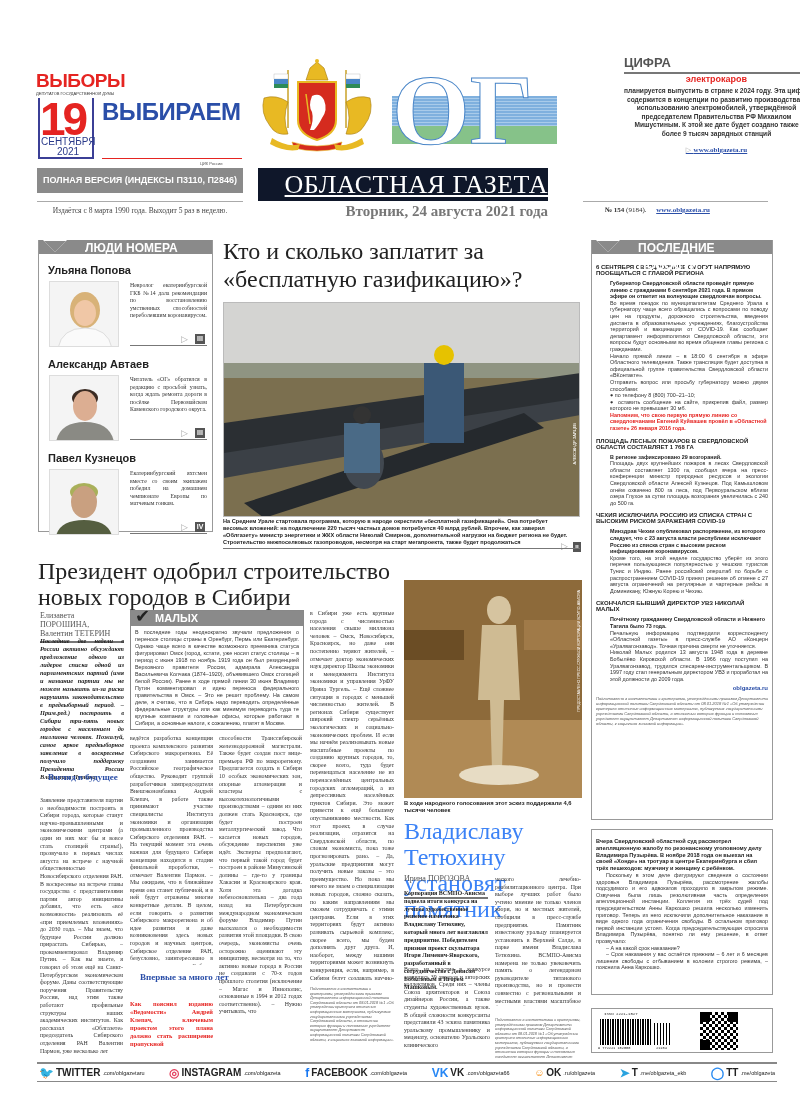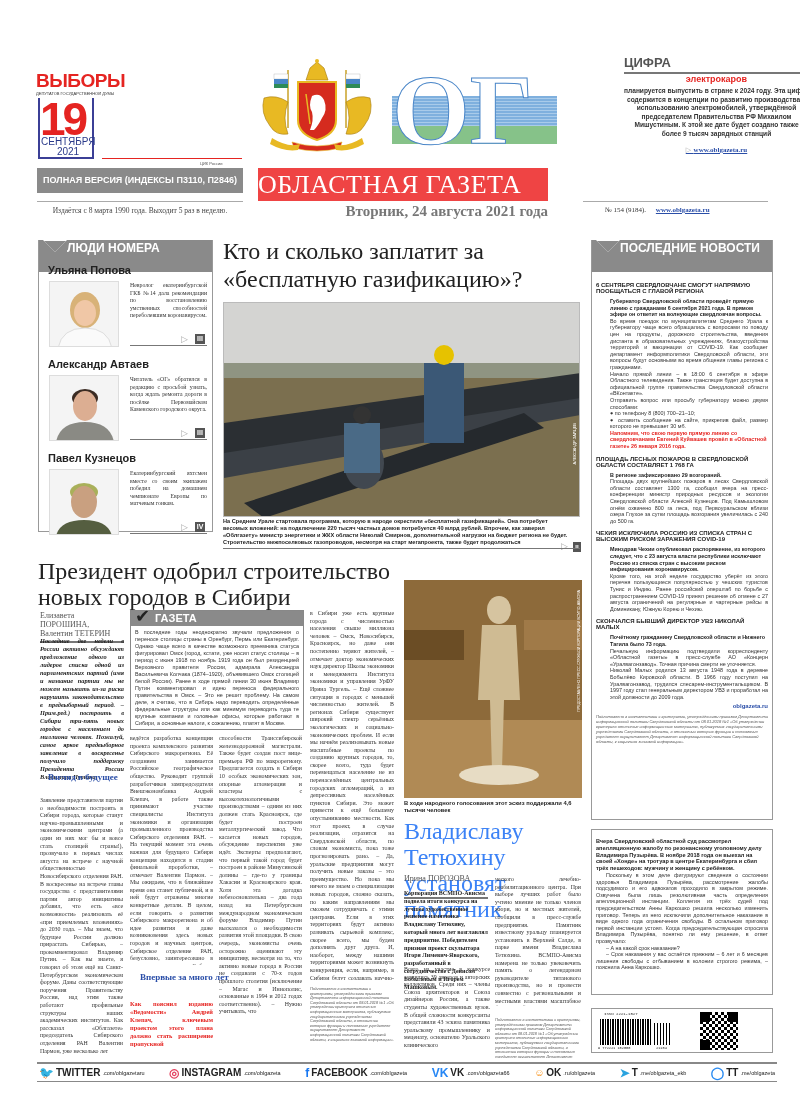--- a/index.html
+++ b/index.html
@@ -17,38 +17,38 @@
   #elect .line { position:absolute; left:66px; top:88px; width:140px; height:1px; background:#e52421; }
   #cik { left: 200px; top: 161px; font: 4px "Liberation Sans", sans-serif; color:#555; }
   #fullver { left: 37px; top: 168px; width: 206px; height: 25px; background:#8a8a8a; color:#fff; font:bold 9px "Liberation Sans", sans-serif; text-align:center; line-height:25px; }
   #hrl { left:37px; top:201px; width:206px; height:1px; background:#aaa; }
   #since { left:37px; top:206px; width:206px; font:7.5px "Liberation Serif", serif; text-align:center; color:#444; }
 
   #coa { left: 258px; top: 58px; width: 118px; height: 98px; }
   #og { left: 392px; top: 66px; width: 162px; height: 88px; font:bold 100px "Liberation Serif", serif; color:#fff; -webkit-text-stroke: 1px #4a86c8; line-height: 88px; }
   #og .band { position:absolute; left:0; top:30px; width:165px; height:30px; background: repeating-linear-gradient(#7fb0de 0 2px, #a9cbea 2px 3px); mix-blend-mode: multiply; }
   #og .green { position:absolute; left:0; top:60px; width:165px; height:18px; background:#86c289; mix-blend-mode: multiply; }
-  #ogbar { left: 258px; top: 168px; width: 290px; height: 33px; background:#ef4444; color:#fff; font:26px "Liberation Serif", serif; line-height:33px; text-align:left; letter-spacing:0.5px; }
+  #ogbar { left: 258px; top: 168px; width: 290px; height: 33px; background:#0f172a; color:#fff; font:26px "Liberation Serif", serif; line-height:33px; text-align:right; letter-spacing:0.5px;text-decoration:underline; }
   #date { left: 258px; top: 203px; width: 290px; text-align:right; font:bold 15px "Liberation Serif", serif; color:#777; }
 
   #cifra { left: 583px; top: 55px; width: 185px; margin-left: 41px; }
   #cifra .lbl { font:bold 13px "Liberation Sans", sans-serif; color:#555; border-bottom:2px solid #777; padding-bottom:2px; }
   #cifra .big { color:#e52421; text-align:center; margin-top:4px; }
   #cifra .big .n { font:bold 46px "Liberation Sans", sans-serif; letter-spacing:-2px; line-height:44px; }
   #cifra .big .u { font:bold 15px "Liberation Sans", sans-serif; }
   #cifra .unit2 { color:#e52421; text-align:center; font:bold 9px "Liberation Sans", sans-serif; }
   #cifra .txt { font:bold 6.6px "Liberation Sans", sans-serif; text-align:center; line-height:8.5px; margin-top:3px; color:#333; }
   #cifra .lnk { text-align:center; font:bold 7px "Liberation Serif", serif; color:#2a4ea8; margin-top:8px; text-decoration: underline; }
   #issue { left: 605px; top: 206px; font:7px "Liberation Serif", serif; color:#333; }
-  #issue b { font-weight:normal; }
+  #issue b { font-weight:bold; }
   #issue .u { color:#2a4ea8; text-decoration:underline; margin-left:8px; font-weight:bold; }
   #hrr { left: 583px; top: 201px; width: 185px; height:1px; background:#aaa; }
 
   
-  .shdr { background:#8a8a8a; color:#fff; font:bold 12px "Liberation Sans", sans-serif; height:32px; line-height:17px; padding-left:28px; position:relative; }
+  .shdr { background:#8a8a8a; color:#fff; font:bold 12px "Liberation Sans", sans-serif; height:14px; line-height:17px; padding-left:46px; position:relative; }
   .shdr .tri { position:absolute; left:4px; top:0; width:0; height:0; border-left:12px solid transparent; border-right:12px solid transparent; border-top:12px solid #fff; }
   .shdr .tri2 { position:absolute; left:5px; top:1px; width:0; height:0; border-left:11px solid transparent; border-right:11px solid transparent; border-top:11px solid #8a8a8a; }
 
   
   #people { left: 38px; top: 240px; width: 175px; height: 292px; border:1px solid #999; border-top:none; }
   .person { position:absolute; left:0; width:173px; }
   .person .nm { position:absolute; left:9px; top:0; font:bold 11px "Liberation Sans", sans-serif; color:#222; white-space:nowrap; }
   .person .ph { position:absolute; left:10px; top:17px; width:70px; height:66px; border:1px solid #ddd; overflow:hidden; background:#f2f2f2; }
   .person .ds { position:absolute; left:91px; top:18px; width:77px; font:5.8px "Liberation Serif", serif; line-height:7.6px; text-align:justify; color:#333; }
   .person .ln { position:absolute; left:91px; top:81px; width:77px; height:1px; background:#777; }
@@ -119,20 +119,21 @@
 <div id="elect" class="abs">
   <div class="vy">ВЫБОРЫ</div>
   <div class="sub">ДЕПУТАТОВ ГОСУДАРСТВЕННОЙ ДУМЫ</div>
   <div class="box"></div>
   <div class="n19">19</div>
   <div class="mon">
     <div>СЕНТЯБРЯ</div>
     <div>2021</div>
   </div>
   <div class="vm">
+    <div>ВЫБИРАЕМ</div>
   </div>
   <div class="line"></div>
 </div>
 <div id="cik" class="abs">ЦИК России</div>
 <div id="fullver" class="abs">ПОЛНАЯ ВЕРСИЯ (ИНДЕКСЫ П3110, П2846)</div>
 <div id="hrl" class="abs"></div>
 <div id="since" class="abs">Издаётся с 8 марта 1990 года. Выходит 5 раз в неделю.</div>
 
 <div id="coa" class="abs">
   <svg width="118" height="98" viewBox="0 0 118 98">
@@ -300,21 +301,21 @@
 
 <div id="pres-title" class="abs">Президент одобрил строительство новых городов в Сибири</div>
 <div id="byline" class="abs">Елизавета ПОРОШИНА, Валентин ТЕТЕРИН</div>
 <div id="pres-lead" class="abs">Последние две недели в России активно обсуждают предложение одного из лидеров списка одной из парламентских партий (имя и название партии мы не можем называть из-за риска нарушить законодательство в предвыборный период. – Прим.ред.) построить в Сибири три-пять новых городов с населением до миллиона человек. Пожалуй, самое яркое предвыборное заявление в воскресенье получило поддержку Президента России Владимира Путина.</div>
 <div id="sub1" class="abs">Взгляд в будущее</div>
 <div id="c1" class="abs col" style="height:260px; overflow:hidden;">Заявление представителя партии о необходимости построить в Сибири города, которые станут научно-промышленными и экономическими центрами (а один из них мог бы и вовсе стать столицей страны!), прозвучало в первых числах августа на встрече с научной общественностью Новосибирского отделения РАН. В воскресенье на встрече главы государства с представителями партии автор инициативы добавил, что есть «все возможности» реализовать её «при приемлемых вложениях» до 2030 года. – Мы знаем, что будущее России должно прирастать Сибирью, – прокомментировал Владимир Путин. – Как вы знаете, я говорил об этом ещё на Санкт-Петербургском экономическом форуме. Даны соответствующие поручения Правительству России, над этим также работают профильные структуры наших академических институтов. Как рассказал «Облгазете» председатель Сибирского отделения РАН Валентин Пармон, уже несколько лет</div>
 
 <div id="kstati" class="abs">
   <div class="shdr">
     <span class="chk">✔</span>
-    <span>ГАЗЕТА</span>
+    <span>МАЛЫХ</span>
   </div>
   <div class="t">В последние годы неоднократно звучали предложения о переносе столицы страны в Оренбург, Пермь или Екатеринбург. Однако чаще всего в качестве возможного преемника статуса фигурировал Омск (город, кстати, уже носил статус столицы – в период с июня 1918 по ноябрь 1919 года он был резиденцией Верховного правителя России, адмирала Александра Васильевича Колчака (1874–1920), объявившего Омск столицей белой России). Ранее в ходе прямой линии 30 июня Владимир Путин комментировал и идею переноса федерального правительства в Омск. – Это не решит проблему. На самом деле, я считаю, что в Сибирь надо переводить определённые федеральные структуры или как минимум переводить туда те крупные компании и головные офисы, которые работают в Сибири, а основные налоги, к сожалению, платят в Москве.</div>
 </div>
 
 <div id="c2" class="abs col" style="height:230px; overflow:hidden;">ведётся разработка концепции проекта комплексного развития Сибирского макрорегиона. Её созданием занимается Российское географическое общество. Руководит группой разработчиков зампредседателя Внешэкономбанка Андрей Клепач, в работе также принимают участие специалисты Института экономики и организации промышленного производства Сибирского отделения РАН. – На текущий момент эта очень важная для будущего Сибири концепция находится в стадии финальной проработки, – отмечает Валентин Пармон. – Мы ожидаем, что в ближайшее время она станет публичной, и в ней будут отражены многие конкретные детали. В целом, если говорить о развитии Сибирского макрорегиона и об идее развития и даже возникновения здесь новых городов и научных центров, Сибирское отделение РАН, безусловно, заинтересовано в комплексном развитии Сибири, и мы всегда будем поддерживать любые аргументированные проекты в этом направлении.</div>
 <div id="sub2" class="abs">Впервые за много лет</div>
 <div id="redlead" class="abs">Как пояснил изданию «Ведомости» Андрей Клепач, ключевым проектом этого плана должно стать расширение пропускной</div>
 <div id="c3" class="abs col" style="height:320px; overflow:hidden;">способности Транссибирской железнодорожной магистрали. Также будет создан пост вице-премьера РФ по макрорегиону. Предлагается создать в Сибири 10 особых экономических зон, опорные агломерации и кластеры с высокотехнологичными производствами – одним из них должен стать Красноярск, где будет построен металлургический завод. Что касается новых городов, обсуждение перспектив уже идёт. Эксперты предполагают, что первый такой город будет построен в районе Минусинской долины – где-то у границы Хакасии и Красноярского края. Хотя эта догадка небезосновательна – два года назад на Петербургском международном экономическом форуме Владимир Путин высказался о необходимости развития этой площадки. В свою очередь, экономисты очень осторожно оценивают эту инициативу, несмотря на то, что активно новые города в России не создавали с 70-х годов прошлого столетия (исключение – Магас и Иннополис, основанные в 1994 и 2012 годах соответственно). – Нужно учитывать, что</div>
 <div id="c4" class="abs col" style="height:370px; overflow:hidden;">в Сибири уже есть крупные города с численностью населения свыше миллиона человек – Омск, Новосибирск, Красноярск, но даже они постепенно теряют жителей, – отмечает доктор экономических наук директор Школы экономики и менеджмента Института экономики и управления УрФУ Ирина Тургель. – Ещё сложнее ситуация в городах с меньшей численностью жителей. В регионах Сибири существует широкий спектр серьёзных экологических и социально-экономических проблем. И если мы начнём реализовывать новые масштабные проекты по созданию крупных городов, то, скорее всего, туда будет перемещаться население не из перенаселённых центральных городских агломераций, а из депрессивных населённых пунктов Сибири. Это может привести к ещё большему опустыниванию местности. Как этот проект, в случае реализации, отразится на Свердловской области, по словам экономиста, пока тоже прогнозировать рано. – Да, уральские предприятия могут получить новые заказы – это преимущество. Но пока мы ничего не знаем о специализации новых городов, сложно сказать, по каким направлениям мы сможем сотрудничать с этими центрами. Если в этих территориях будут активно развивать сырьевой комплекс, скорее всего, мы будем дополнять друг друга. И, наоборот, между нашими территориями может возникнуть конкуренция, если, например, в Сибири будут создавать научно-образовательный центр или центр машиностроения.</div>
 <div id="col-foot" class="abs" style="height:60px; overflow:hidden;">Подготовлено в соответствии с критериями, утверждёнными приказом Департамента информационной политики Свердловской области от 08.01.2018 №1 «Об утверждении критериев отнесения информационных материалов, публикуемых государственными учреждениями Свердловской области, в отношении которых функции и полномочия учредителя осуществляет Департамент информационной политики Свердловской области, к социально значимой информации».</div>

